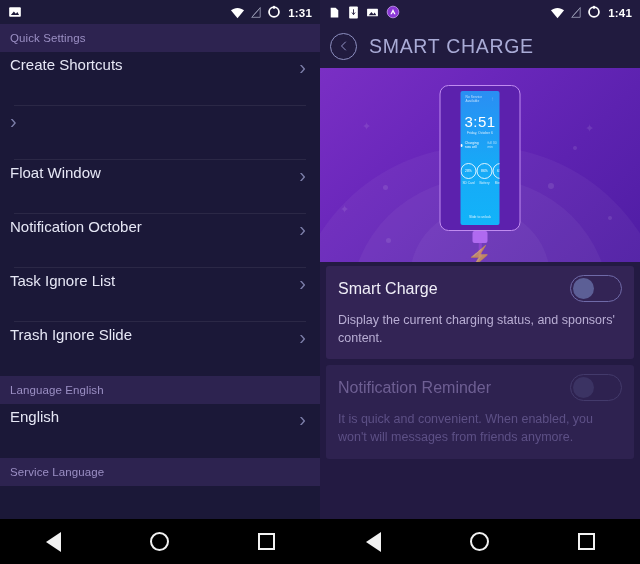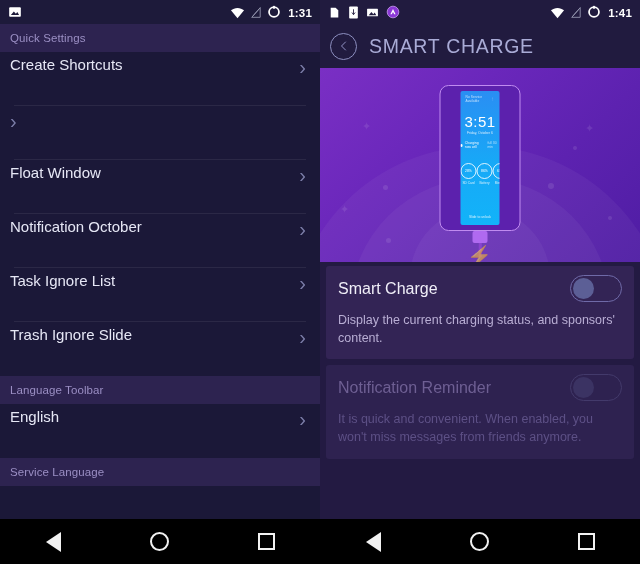--- a/index.html
+++ b/index.html
@@ -272,21 +272,21 @@
         <span class="row-label">Task Ignore List</span>
         <span class="chev" style="font-size:20px;">›</span>
         <div class="row-div"></div>
       </div>
 
       <div class="row">
         <span class="row-label">Trash Ignore Slide</span>
         <span class="chev" style="font-size:20px;">›</span>
       </div>
 
-      <div class="section-head">Language Toolbar</div>
+      <div class="section-head">Language English</div>
 
       <div class="row">
         <span class="row-label">English</span>
         <span class="chev" style="font-size:20px;">›</span>
       </div>
 
       <div class="section-head">Service Language</div>
     </div>
 
     <div class="navbar">
@@ -405,21 +405,21 @@
       <div class="card-desc">Display the current charging status, and sponsors' content.</div>
     </div>
 
     <div class="card dim">
       <div class="card-top">
         <span class="card-title">Notification Reminder</span>
         <div class="toggle">
           <div class="knob"></div>
         </div>
       </div>
-      <div class="card-desc">It is quick and convenient. When enabled, you won't miss messages from friends anymore.</div>
+      <div class="card-desc">It is quick and convenient. When enabled, you won't will messages from friends anymore.</div>
     </div>
 
     <div class="navbar">
       <div class="nav-btn">
           <div class="tri"></div>
         </div>
       <div class="nav-btn">
           <div class="circ"></div>
         </div>
       <div class="nav-btn">

